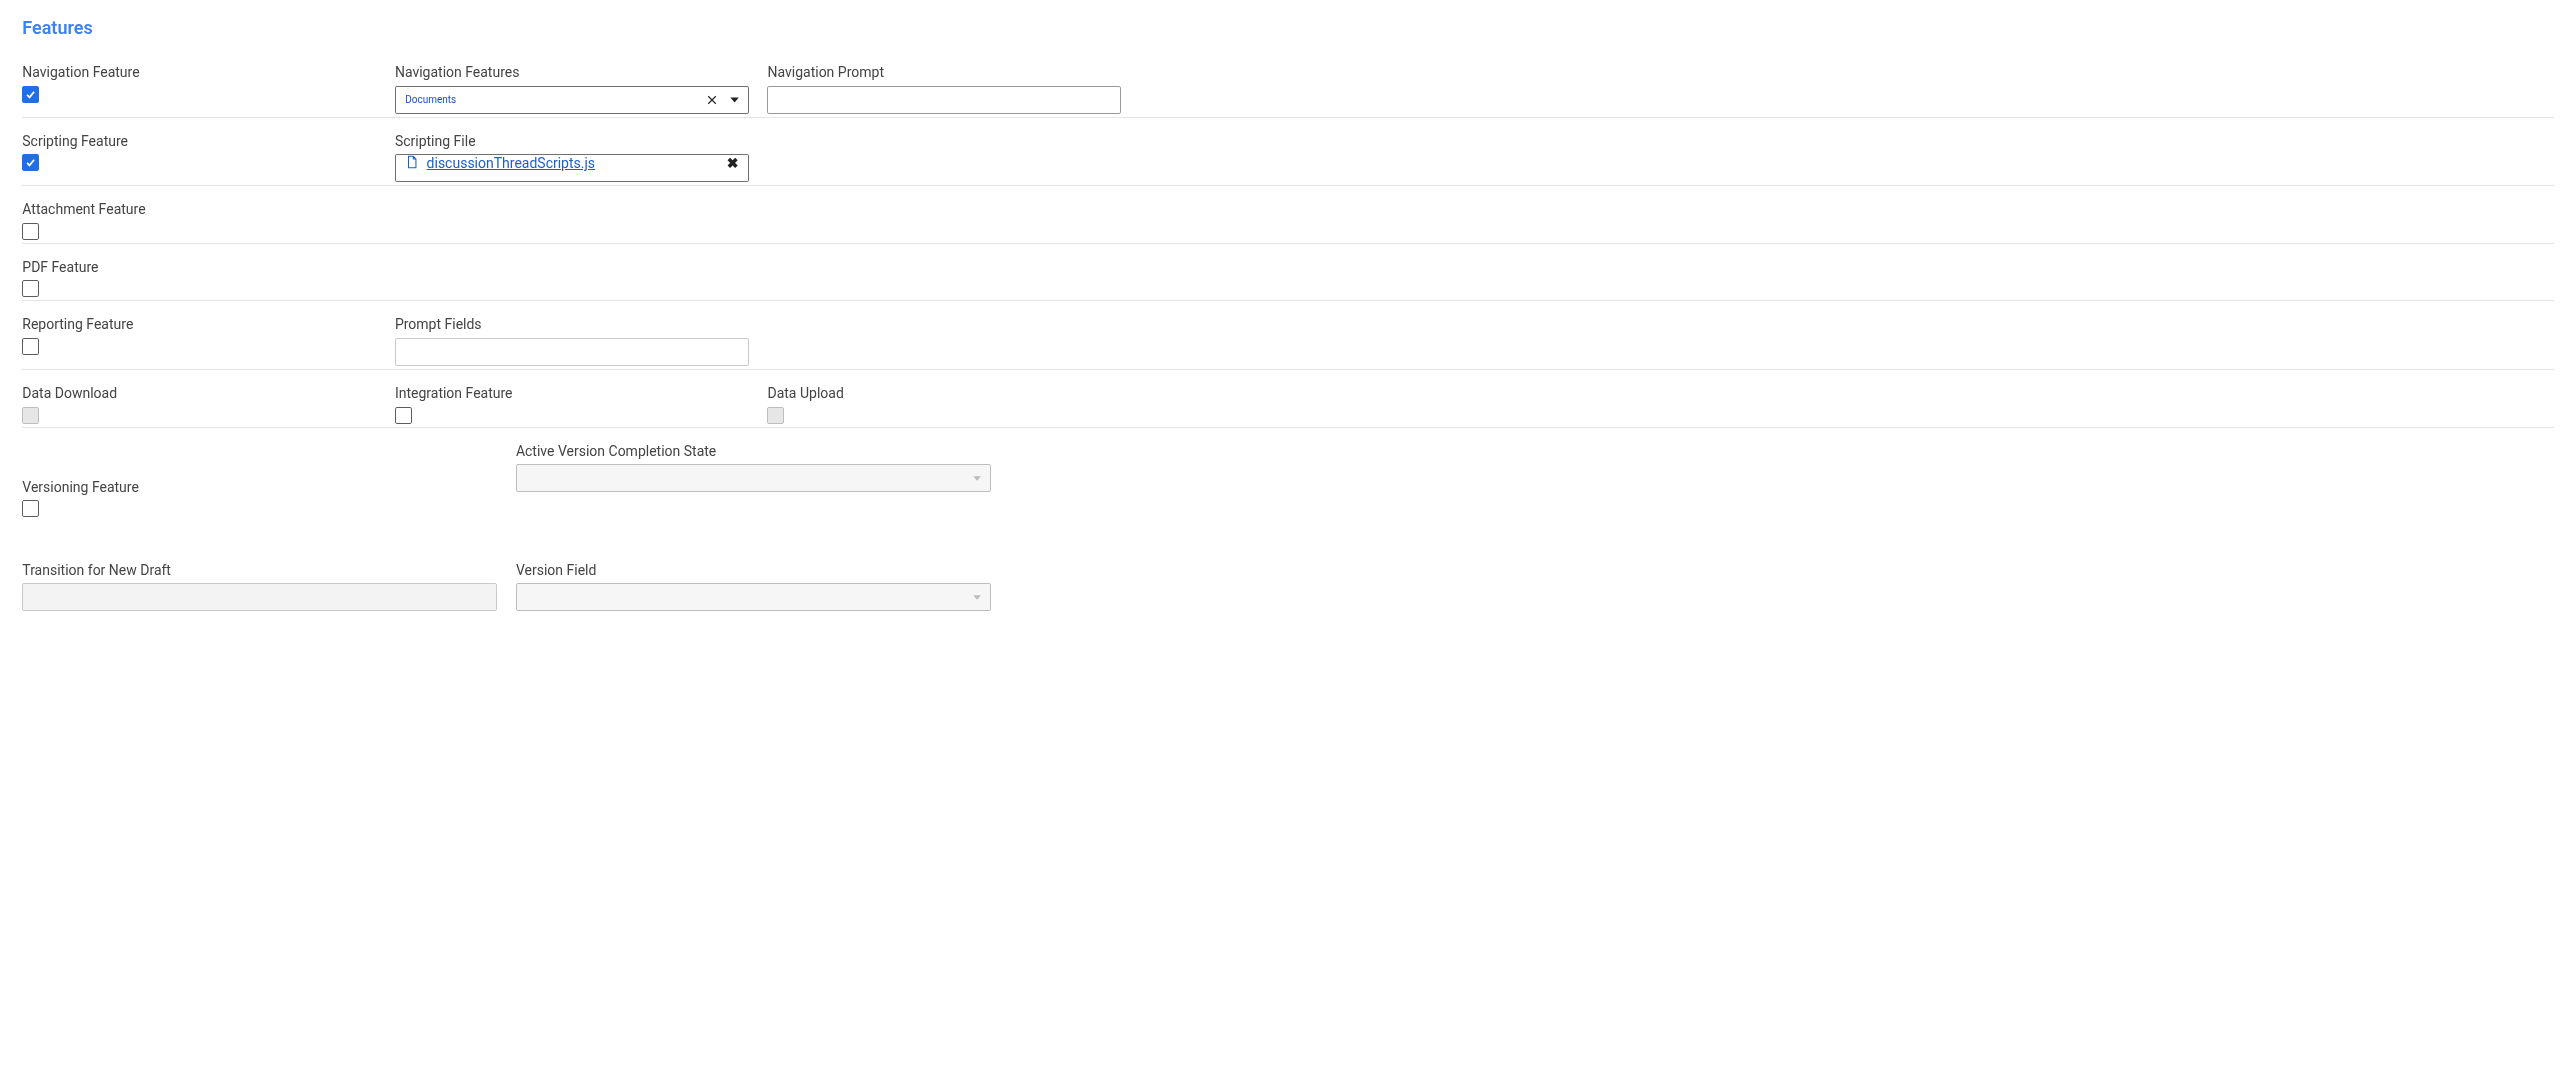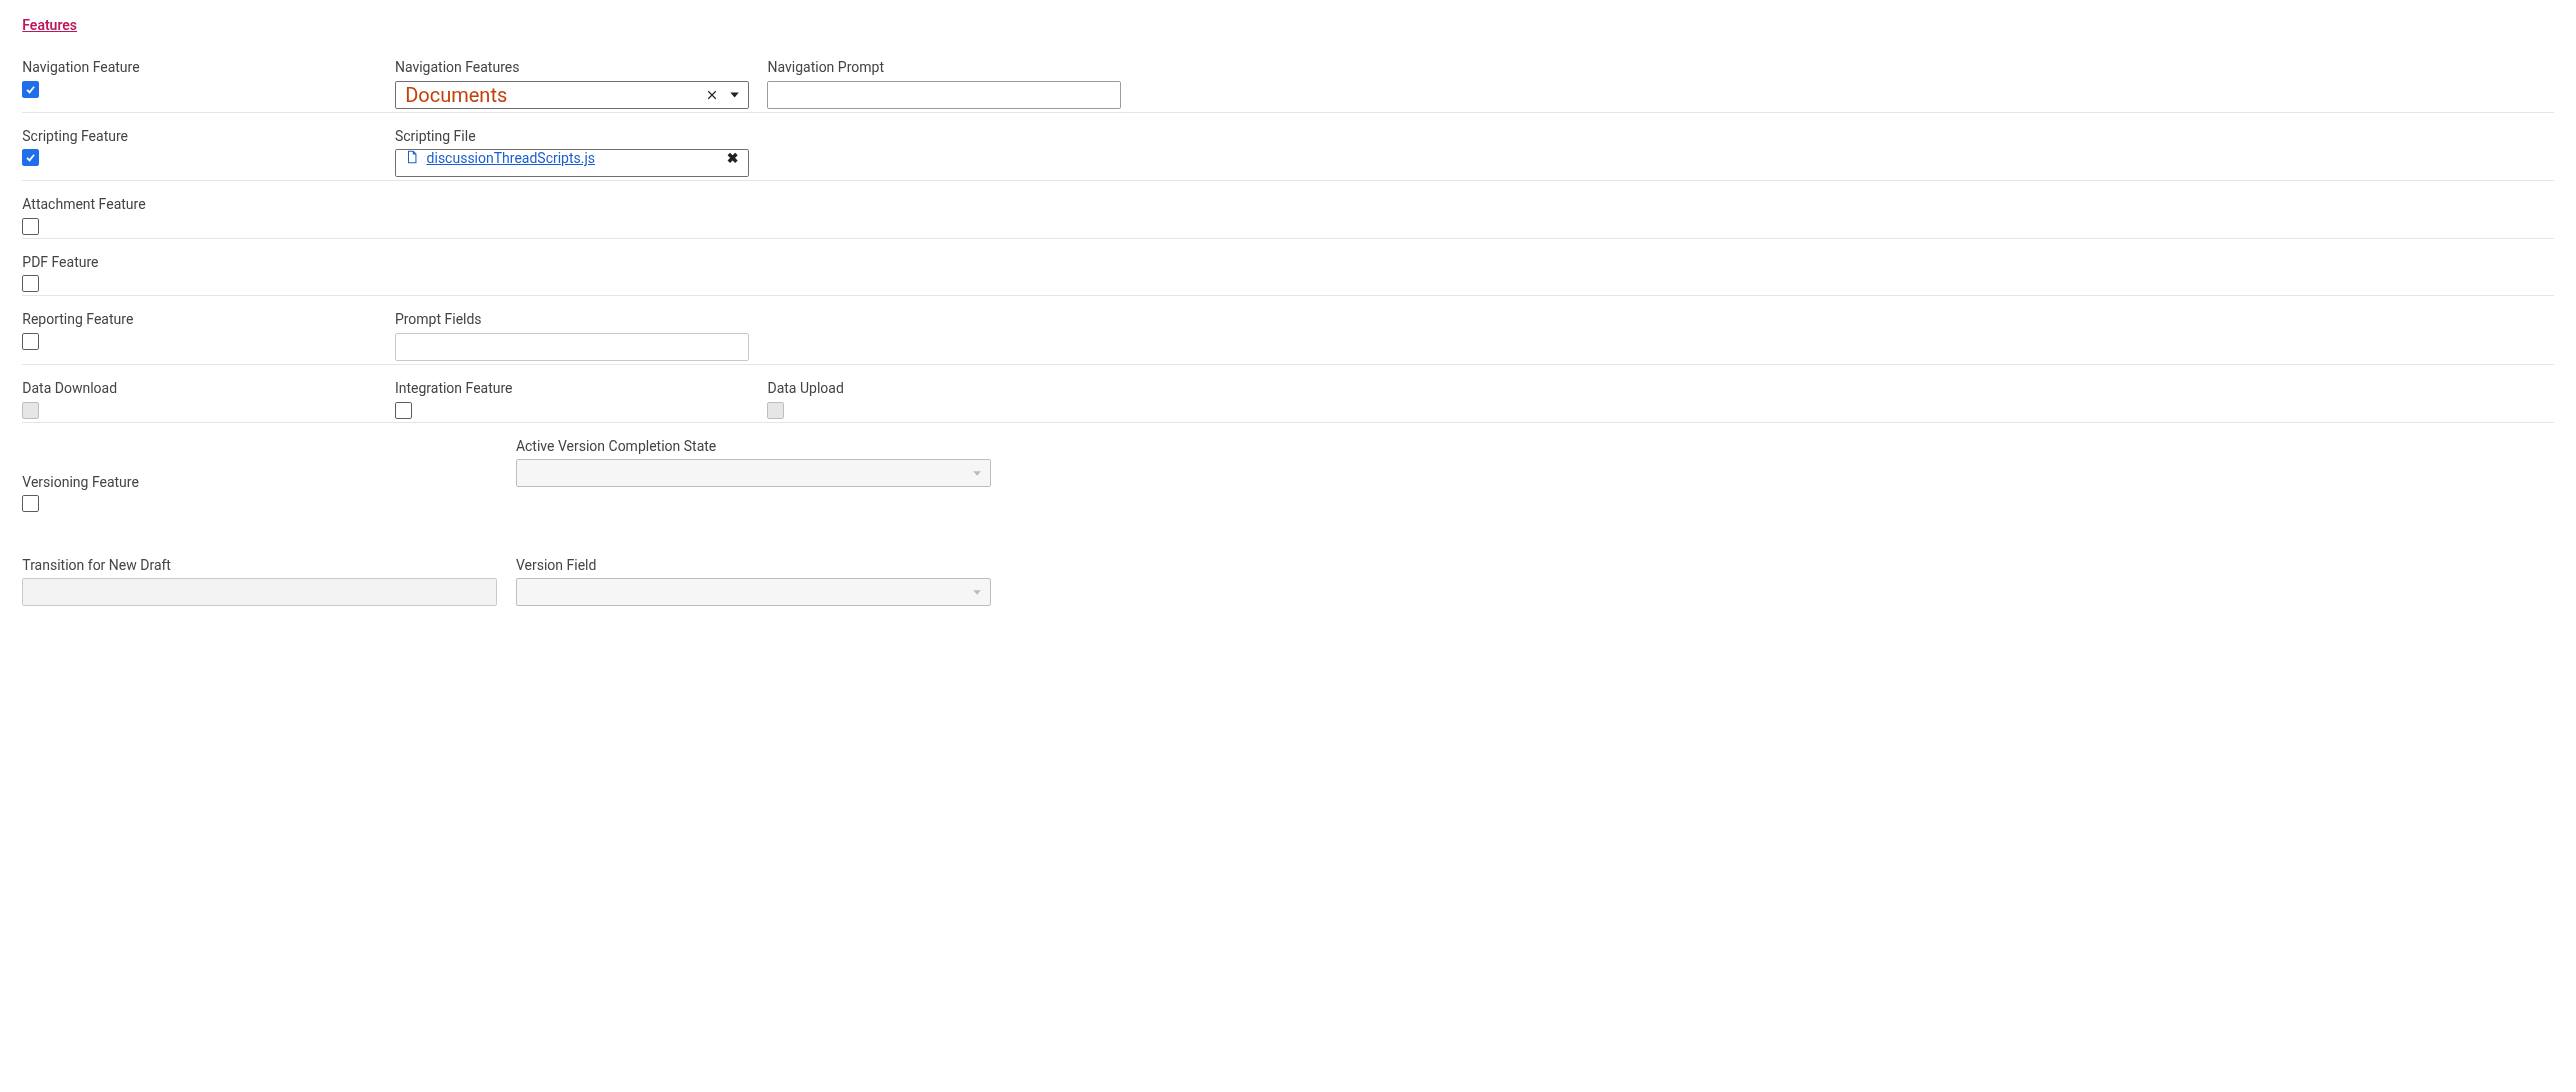--- a/index.html
+++ b/index.html
@@ -4,25 +4,24 @@
 <style>
   * { box-sizing: border-box; margin: 0; padding: 0; }
   body {
     font-family: -apple-system, BlinkMacSystemFont, "Segoe UI", Roboto, "Helvetica Neue", Arial, sans-serif;
     background: #fff;
     color: #333;
     padding: 17px 22.3px;
     font-size: 14px;
   }
   .section-title {
-    font-size: 14px;
+    font-size: 18px;
     font-weight: 600;
-    color: #be185d;
+    color: #3b82f6;
     margin-bottom: 26px;
-    text-decoration: underline;
   }
   .row {
     display: flex;
     align-items: flex-start;
     padding: 0 0 3px 0;
     margin-bottom: 15px;
     border-bottom: 0.9px solid #e5e5e5;
     gap: 18.6px;
   }
   .row.noborder {
@@ -80,21 +79,21 @@
   .combo {
     height: 28px;
     border: 0.9px solid #6e6e6e;
     border-radius: 1.9px;
     display: flex;
     align-items: center;
     padding: 0 5.6px 0 9.3px;
     background: #fff;
     cursor: pointer;
   }
-  .combo-text { flex: 1; font-size: 20px; color: #c2410c; }
+  .combo-text { flex: 1; font-size: 10px; color: #1d4ed8; }
   .combo-icons { display: flex; align-items: center; gap: 7.4px; }
   .icon-btn {
     display: inline-flex;
     align-items: center;
     justify-content: center;
     width: 15px;
     height: 15px;
     cursor: pointer;
     color: #333;
   }

